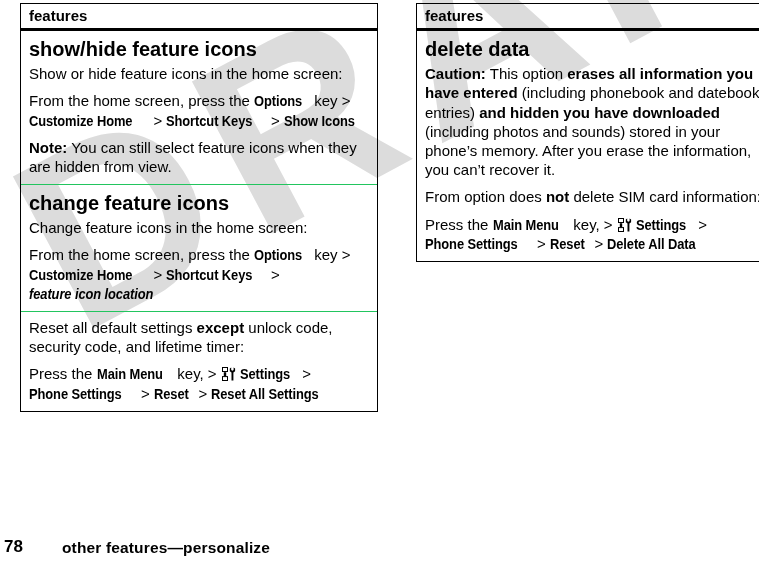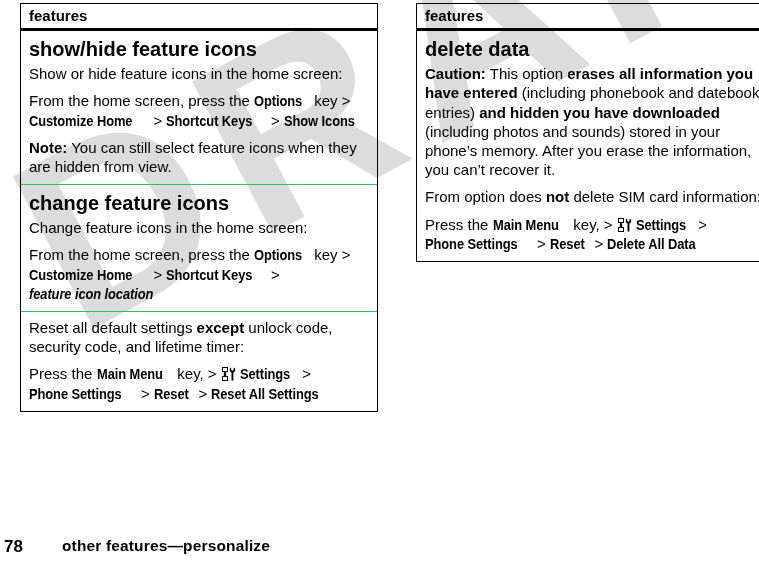--- a/index.html
+++ b/index.html
@@ -124,21 +124,21 @@
     position: relative;
   }
   .glyph svg { display: block; }
 
   
   #footer {
     position: absolute;
     left: 4px;
     bottom: 8px;
     display: flex;
-    align-items: flex-start;
+    align-items: flex-end;
     z-index: 3;
   }
   #footer .pageno {
     font-weight: bold;
     font-size: 17px;
     width: 58px;
   }
   #footer .foot-title {
     font-size: 15.5px;
     font-weight: 700;

